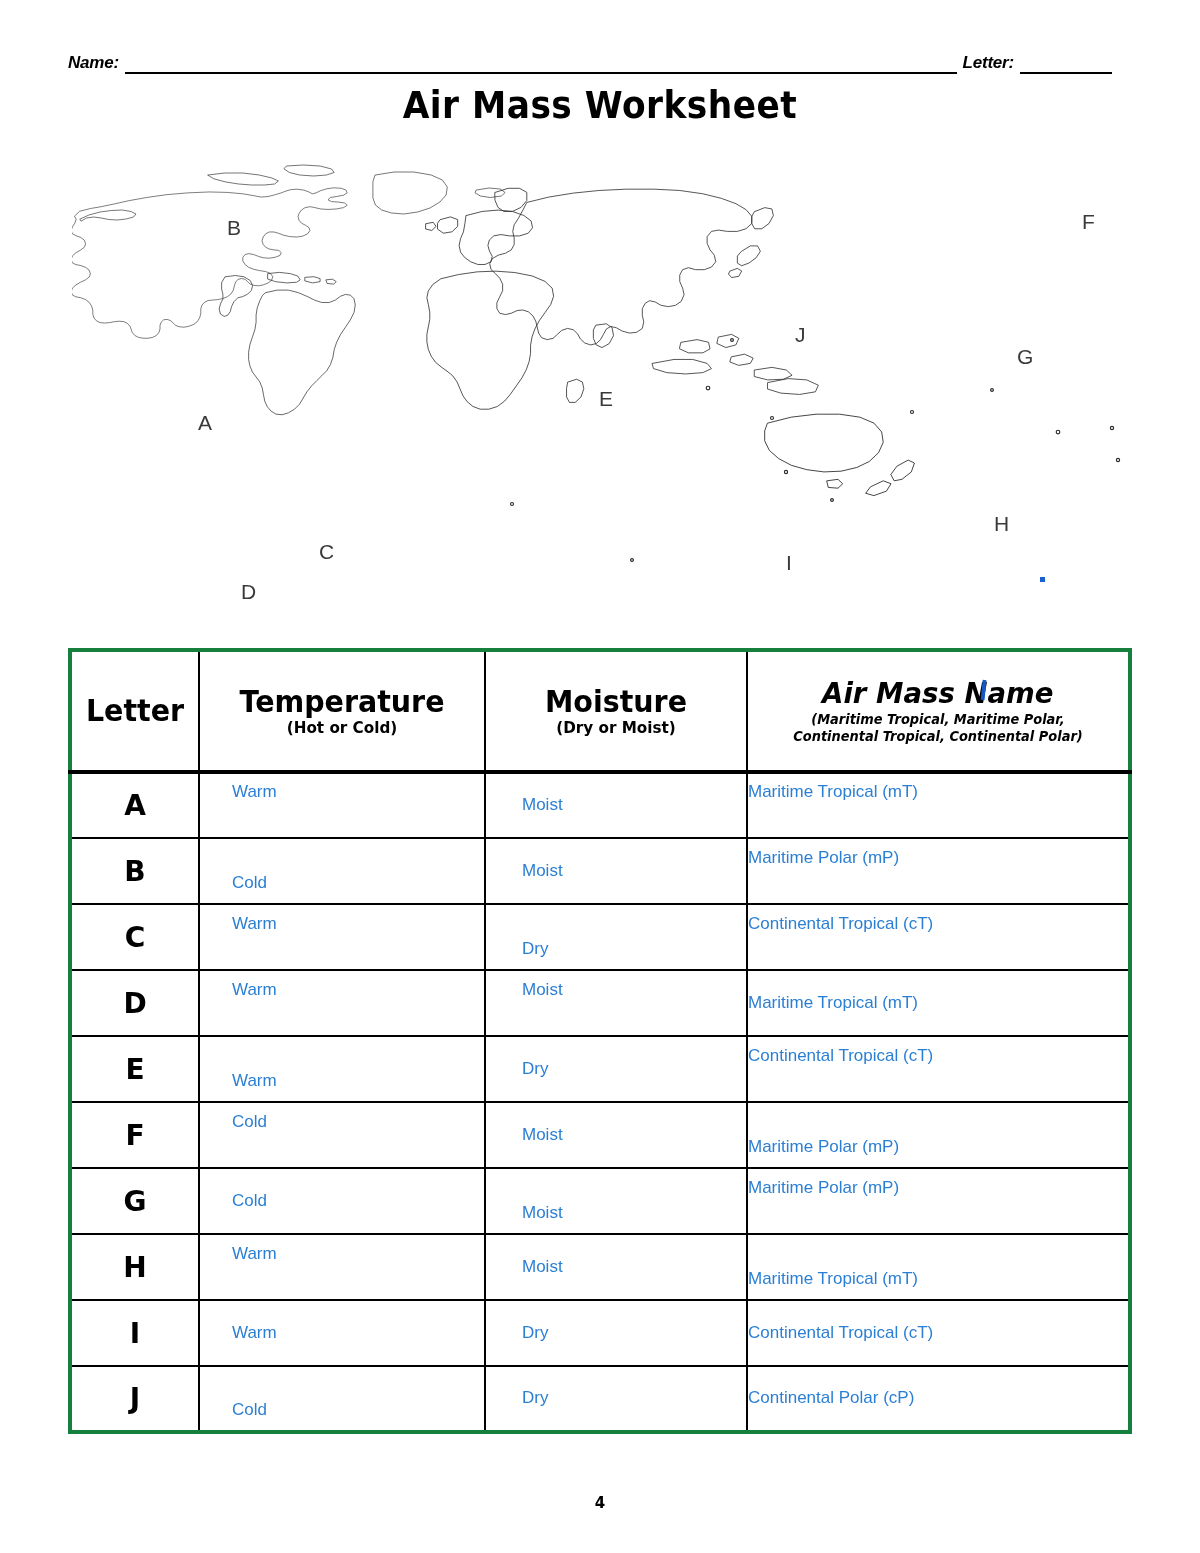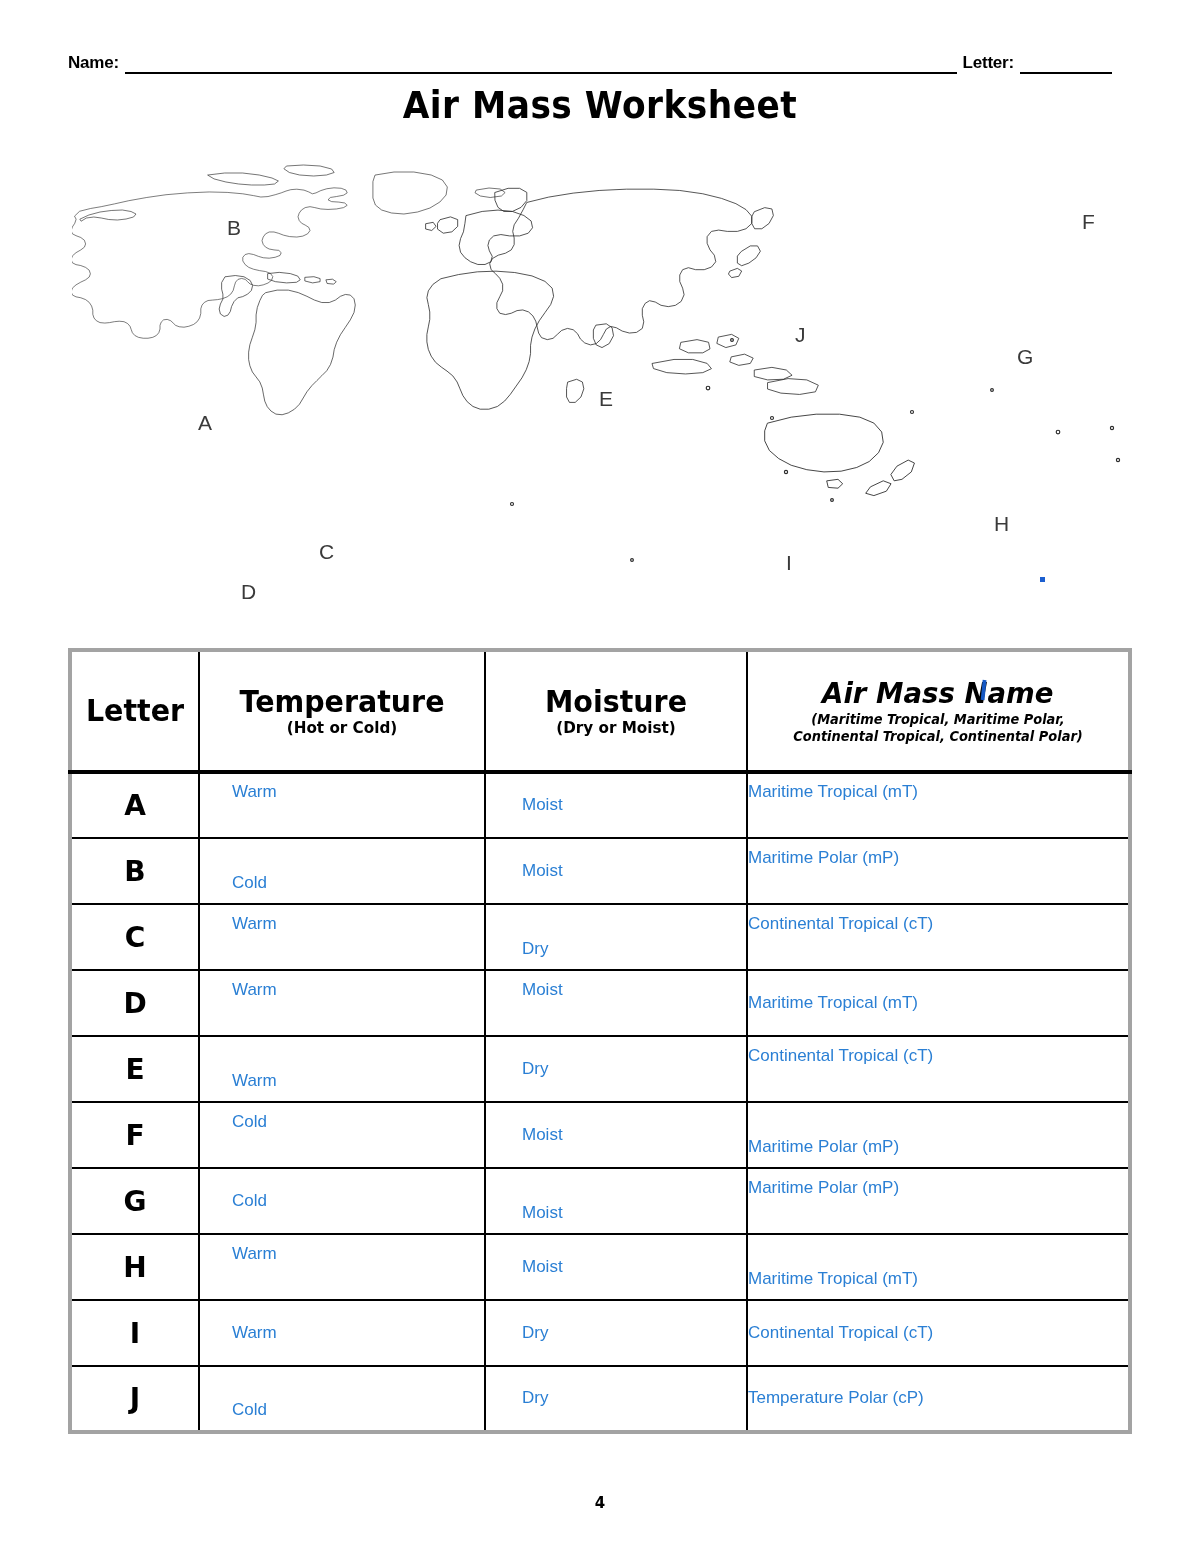--- a/index.html
+++ b/index.html
@@ -26,20 +26,21 @@
     display: flex;
     align-items: flex-end;
   }
   .namebar .lbl {
     font-size: 17px;
     font-weight: bold;
     letter-spacing: -0.2px;
     line-height: 1;
     padding-bottom: 3px;
     white-space: nowrap;
+    font-style: italic;
   }
   .rule {
     border-bottom: 2.5px solid #000;
     height: 1px;
   }
   .rule-name { flex: 1 1 auto; margin: 0 6px 0 6px; }
   .rule-period { width: 92px; margin-left: 6px; }
 
   
   .title {
@@ -87,21 +88,21 @@
   }
 
   
   .tbl {
     position: absolute;
     left: 68px;
     top: 648px;
     width: 1060px;
     border-collapse: collapse;
     table-layout: fixed;
-    border: 4px solid #a3a3a3;
+    border: 4px solid #15803d;
   }
   .tbl col.c-letter { width: 129px; }
   .tbl col.c-temp   { width: 286px; }
   .tbl col.c-moist  { width: 262px; }
   .tbl col.c-name   { width: 383px; }
 
   .tbl th, .tbl td {
     border: 2.5px solid #000;
     padding: 0;
     vertical-align: middle;
@@ -470,19 +471,19 @@
       </tr>
       <tr>
         <td class="cell-letter">J</td>
         <td>
           <span class="ans ans-temp p-lo">Cold</span>
         </td>
         <td>
           <span class="ans ans-moist p-mid">Dry</span>
         </td>
         <td>
-          <span class="ans ans-name p-mid">Temperature Polar (cP)</span>
+          <span class="ans ans-name p-mid">Continental Polar (cP)</span>
         </td>
       </tr>
     </tbody>
 </table>
 
 <div class="pagenum">4</div>
 
 </body></html>

